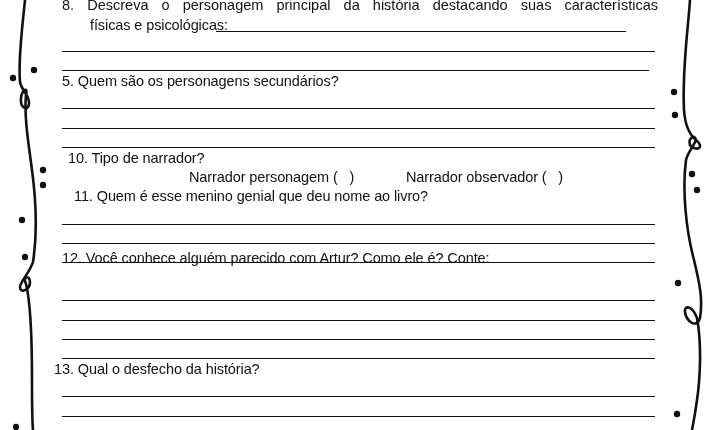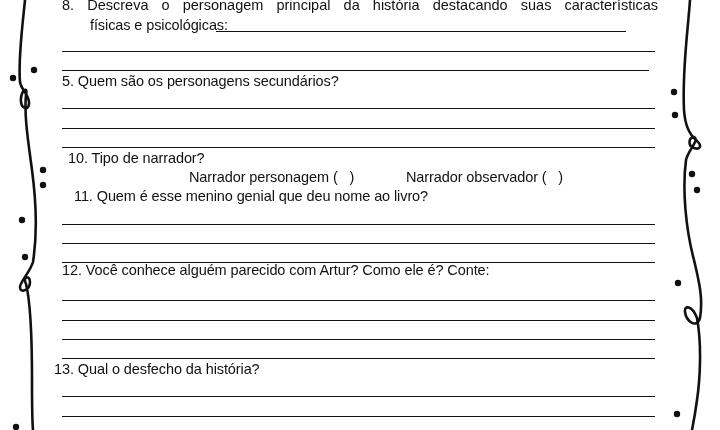--- a/index.html
+++ b/index.html
@@ -59,21 +59,21 @@
 <div class="txt" style="left:372px; top:169px;margin-left:34px;">
   <span>Narrador observador</span>
   <span style="white-space:pre;">(   )</span>
 </div>
 
 <div class="txt" style="left:74px; top:188px;">11. Quem é esse menino genial que deu nome ao livro?</div>
 <div class="rule" style="left:62px; width:593px; top:224px;"></div>
 <div class="rule" style="left:62px; width:593px; top:243px;"></div>
 <div class="rule" style="left:62px; width:593px; top:262px;"></div>
 
-<div class="txt" style="left:62px; top:262px;">12. Você conhece alguém parecido com Artur? Como ele é? Conte:</div>
+<div class="txt" style="left:62px; top:250px;">12. Você conhece alguém parecido com Artur? Como ele é? Conte:</div>
 <div class="rule" style="left:62px; width:593px; top:300px;"></div>
 <div class="rule" style="left:62px; width:593px; top:320px;"></div>
 <div class="rule" style="left:62px; width:593px; top:339px;"></div>
 <div class="rule" style="left:62px; width:593px; top:358px;"></div>
 
 <div class="txt" style="left:54px; top:361px;">13. Qual o desfecho da história?</div>
 <div class="rule" style="left:62px; width:593px; top:396px;"></div>
 <div class="rule" style="left:62px; width:593px; top:416px;"></div>
 
 </body></html>

